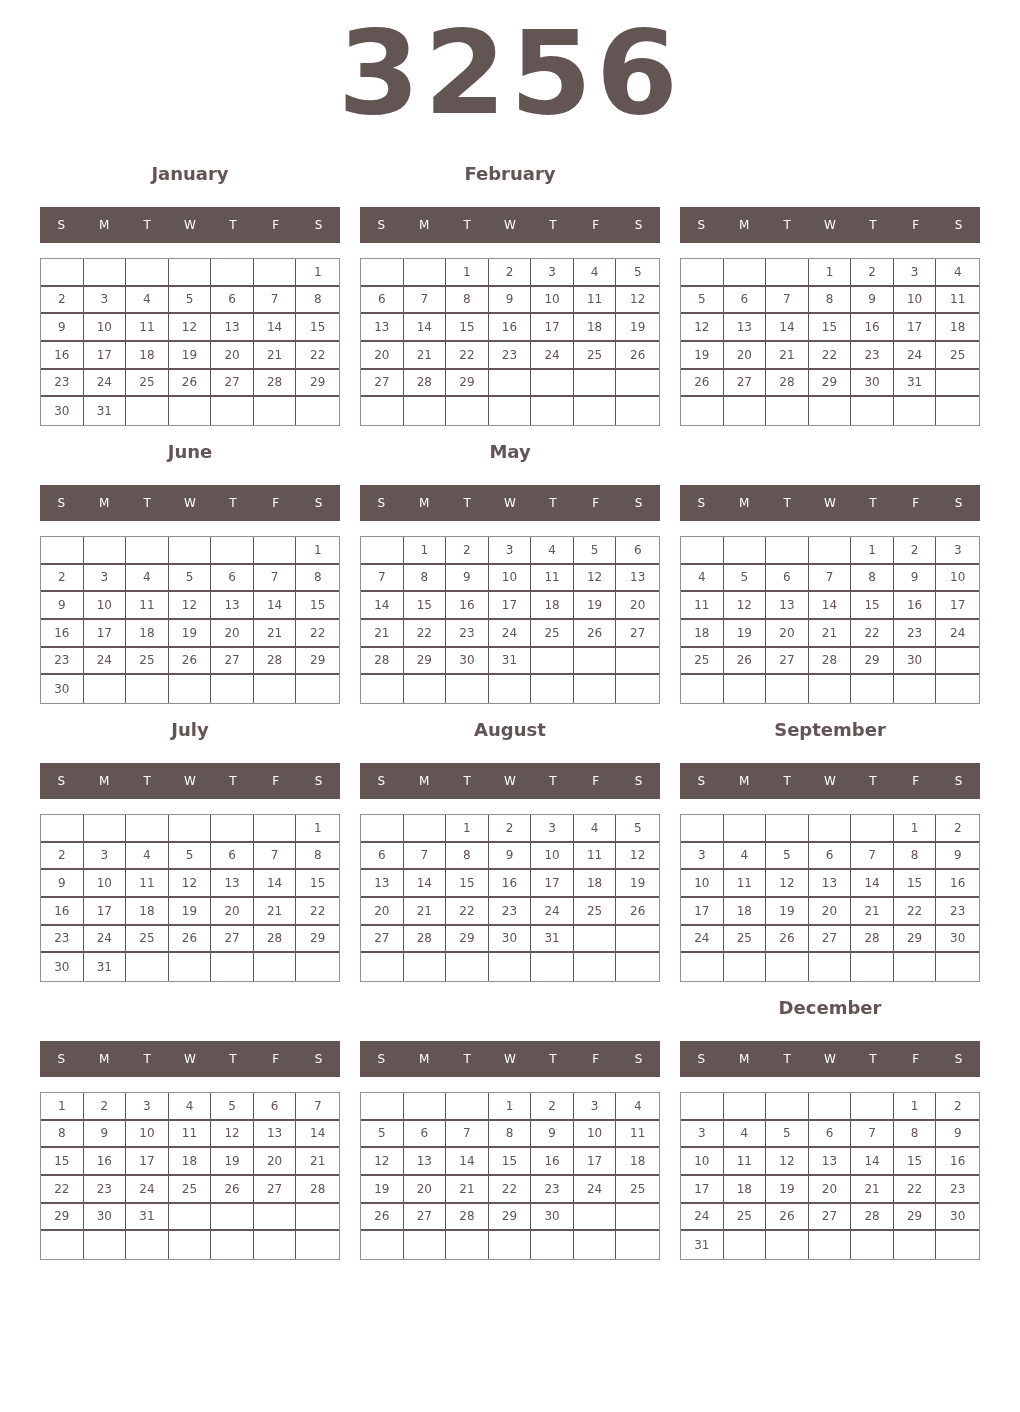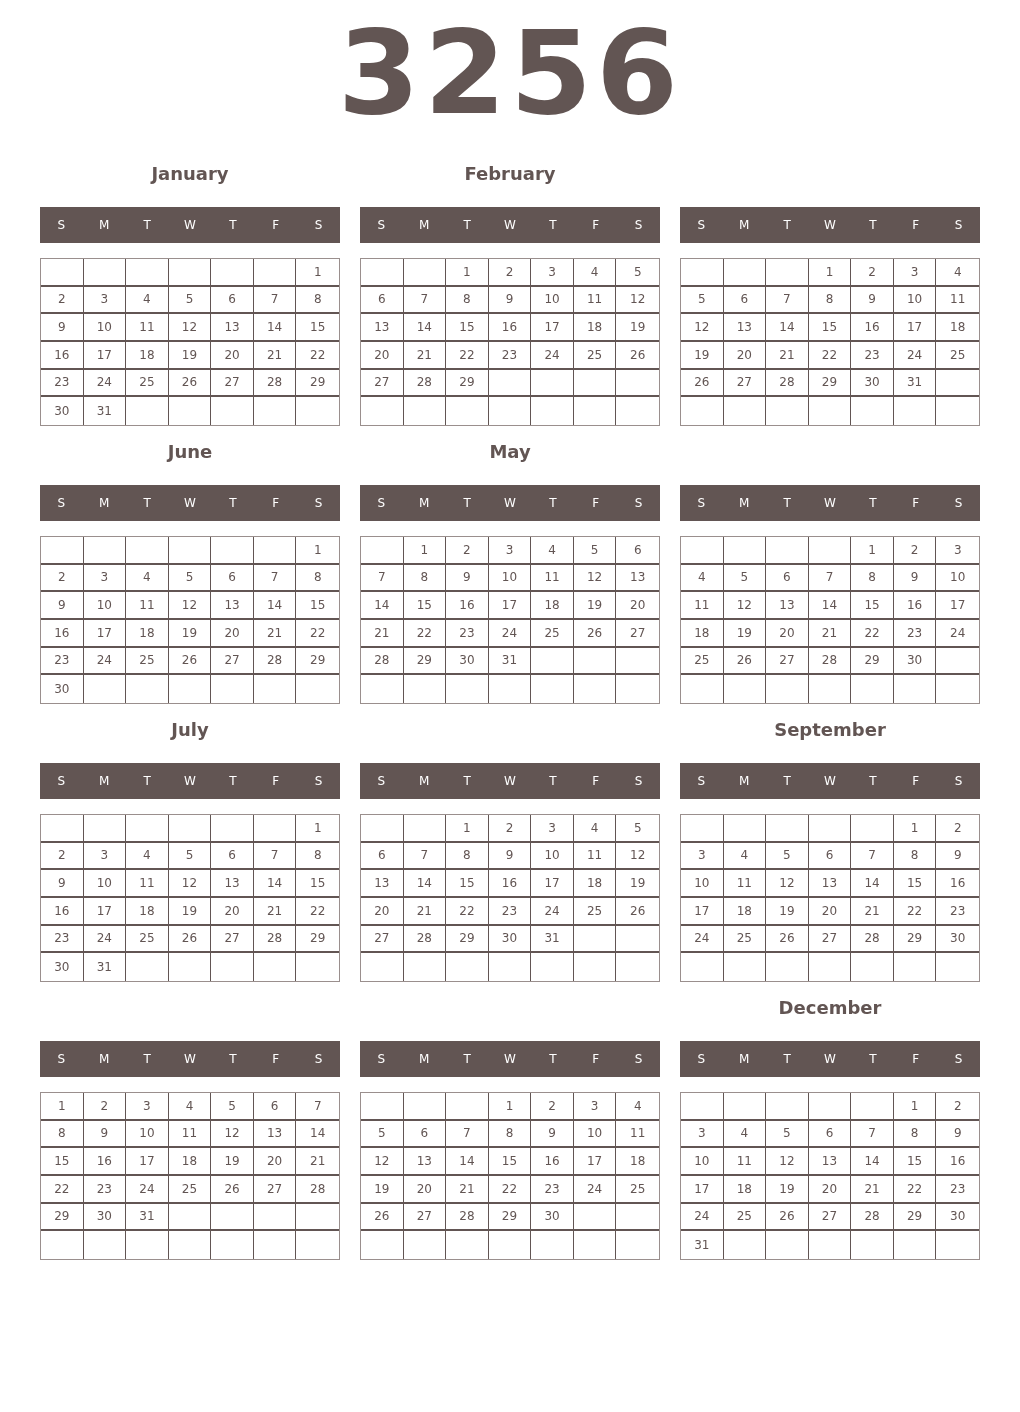--- a/index.html
+++ b/index.html
@@ -405,20 +405,21 @@
         <span>30</span>
         <span>31</span>
         <span></span>
         <span></span>
         <span></span>
         <span></span>
         <span></span>
       </div>
     </div>
     <div class="month">
+      <div class="mtitle">August</div>
       <div class="dow">
         <span>S</span>
         <span>M</span>
         <span>T</span>
         <span>W</span>
         <span>T</span>
         <span>F</span>
         <span>S</span>
       </div>
       <div class="days">

